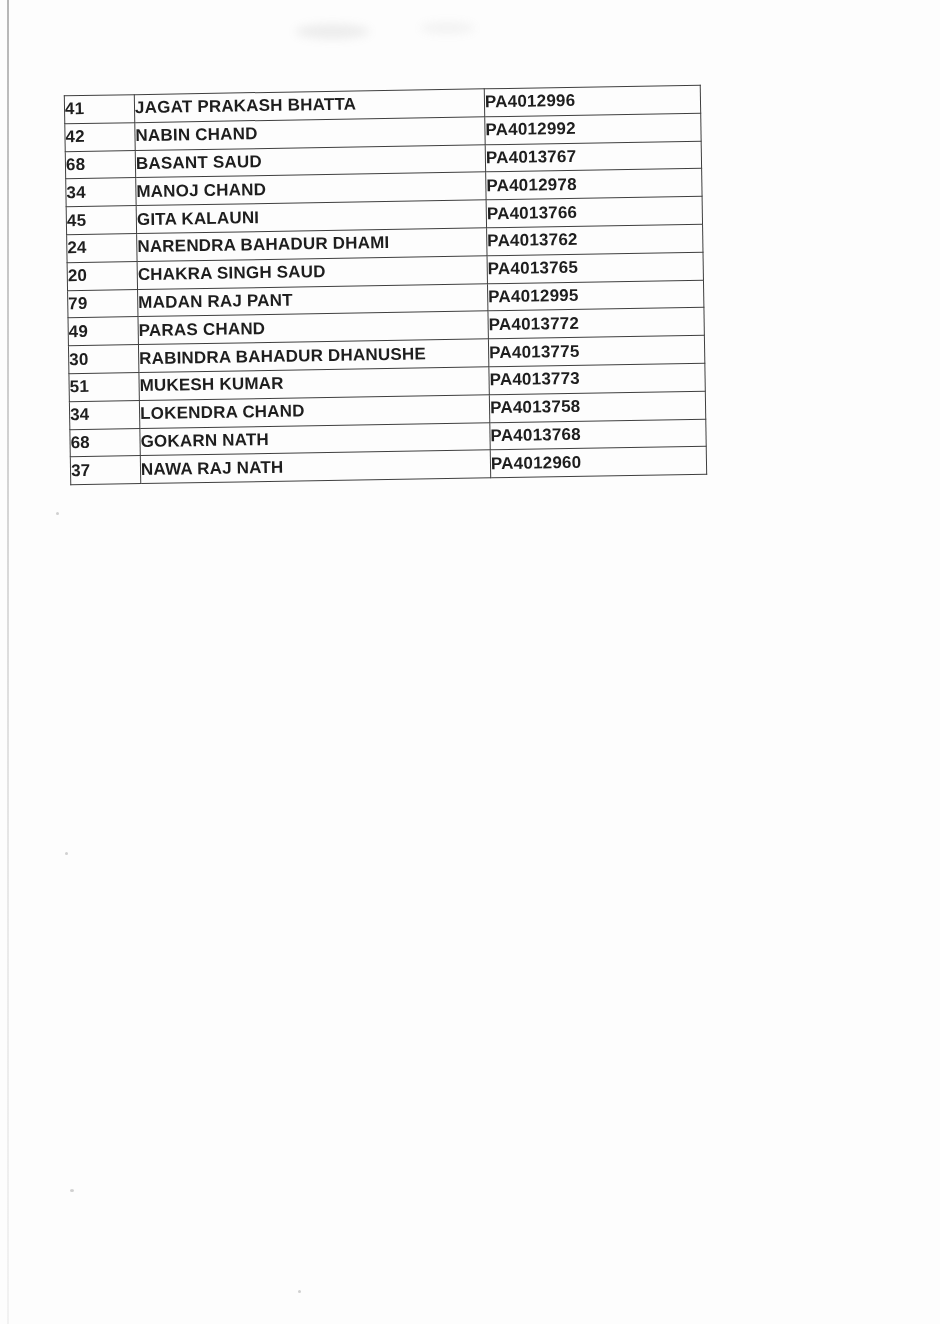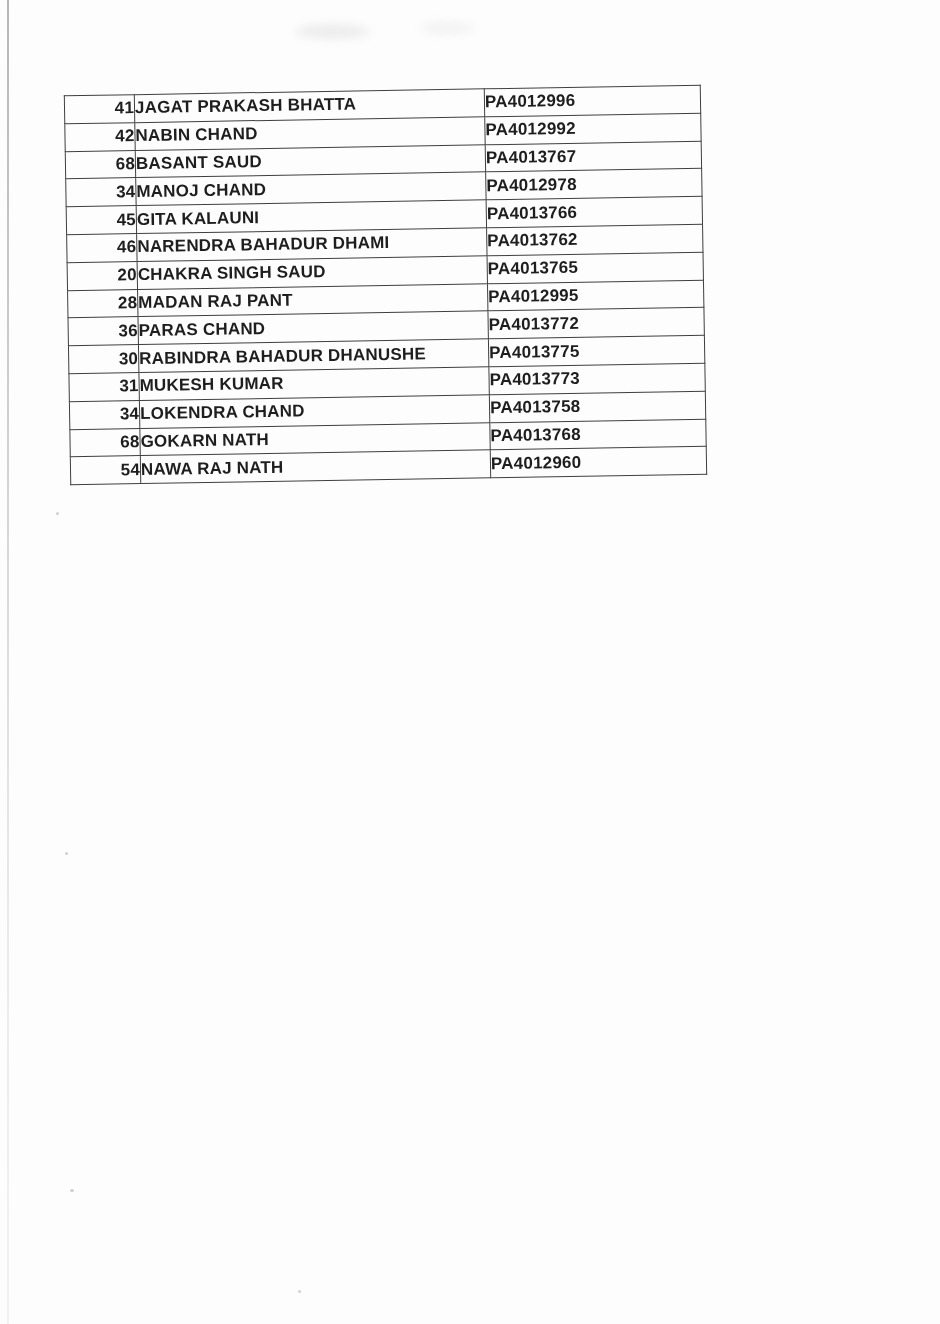--- a/index.html
+++ b/index.html
@@ -67,21 +67,21 @@
     height:26.8px;
     padding:0;
     font-weight:bold;
     font-size:17px;
     letter-spacing:0.2px;
     color:var(--ink);
     vertical-align:middle;
     white-space:nowrap;
     overflow:hidden;
   }
-  td.cell-sn{text-align:right;}
+  td.cell-sn{text-align:left;}
   td.cell-name{padding-left:9px;text-align:left;}
   td.cell-code{padding-left:7px;text-align:left;}
 </style>
 </head>
 <body>
 
 <div class="page">
   <div class="scan-edge"></div>
   <div class="smudge smudge-1"></div>
   <div class="smudge smudge-2"></div>
@@ -116,59 +116,59 @@
           <td class="cell-sn">34</td>
           <td class="cell-name">MANOJ CHAND</td>
           <td class="cell-code">PA4012978</td>
         </tr>
         <tr>
           <td class="cell-sn">45</td>
           <td class="cell-name">GITA KALAUNI</td>
           <td class="cell-code">PA4013766</td>
         </tr>
         <tr>
-          <td class="cell-sn">46</td>
+          <td class="cell-sn">24</td>
           <td class="cell-name">NARENDRA BAHADUR DHAMI</td>
           <td class="cell-code">PA4013762</td>
         </tr>
         <tr>
           <td class="cell-sn">20</td>
           <td class="cell-name">CHAKRA SINGH SAUD</td>
           <td class="cell-code">PA4013765</td>
         </tr>
         <tr>
-          <td class="cell-sn">28</td>
+          <td class="cell-sn">79</td>
           <td class="cell-name">MADAN RAJ PANT</td>
           <td class="cell-code">PA4012995</td>
         </tr>
         <tr>
-          <td class="cell-sn">36</td>
+          <td class="cell-sn">49</td>
           <td class="cell-name">PARAS CHAND</td>
           <td class="cell-code">PA4013772</td>
         </tr>
         <tr>
           <td class="cell-sn">30</td>
           <td class="cell-name">RABINDRA BAHADUR DHANUSHE</td>
           <td class="cell-code">PA4013775</td>
         </tr>
         <tr>
-          <td class="cell-sn">31</td>
+          <td class="cell-sn">51</td>
           <td class="cell-name">MUKESH KUMAR</td>
           <td class="cell-code">PA4013773</td>
         </tr>
         <tr>
           <td class="cell-sn">34</td>
           <td class="cell-name">LOKENDRA CHAND</td>
           <td class="cell-code">PA4013758</td>
         </tr>
         <tr>
           <td class="cell-sn">68</td>
           <td class="cell-name">GOKARN NATH</td>
           <td class="cell-code">PA4013768</td>
         </tr>
         <tr>
-          <td class="cell-sn">54</td>
+          <td class="cell-sn">37</td>
           <td class="cell-name">NAWA RAJ NATH</td>
           <td class="cell-code">PA4012960</td>
         </tr>
       </tbody>
   </table>
 </div>
 
 </body></html>

